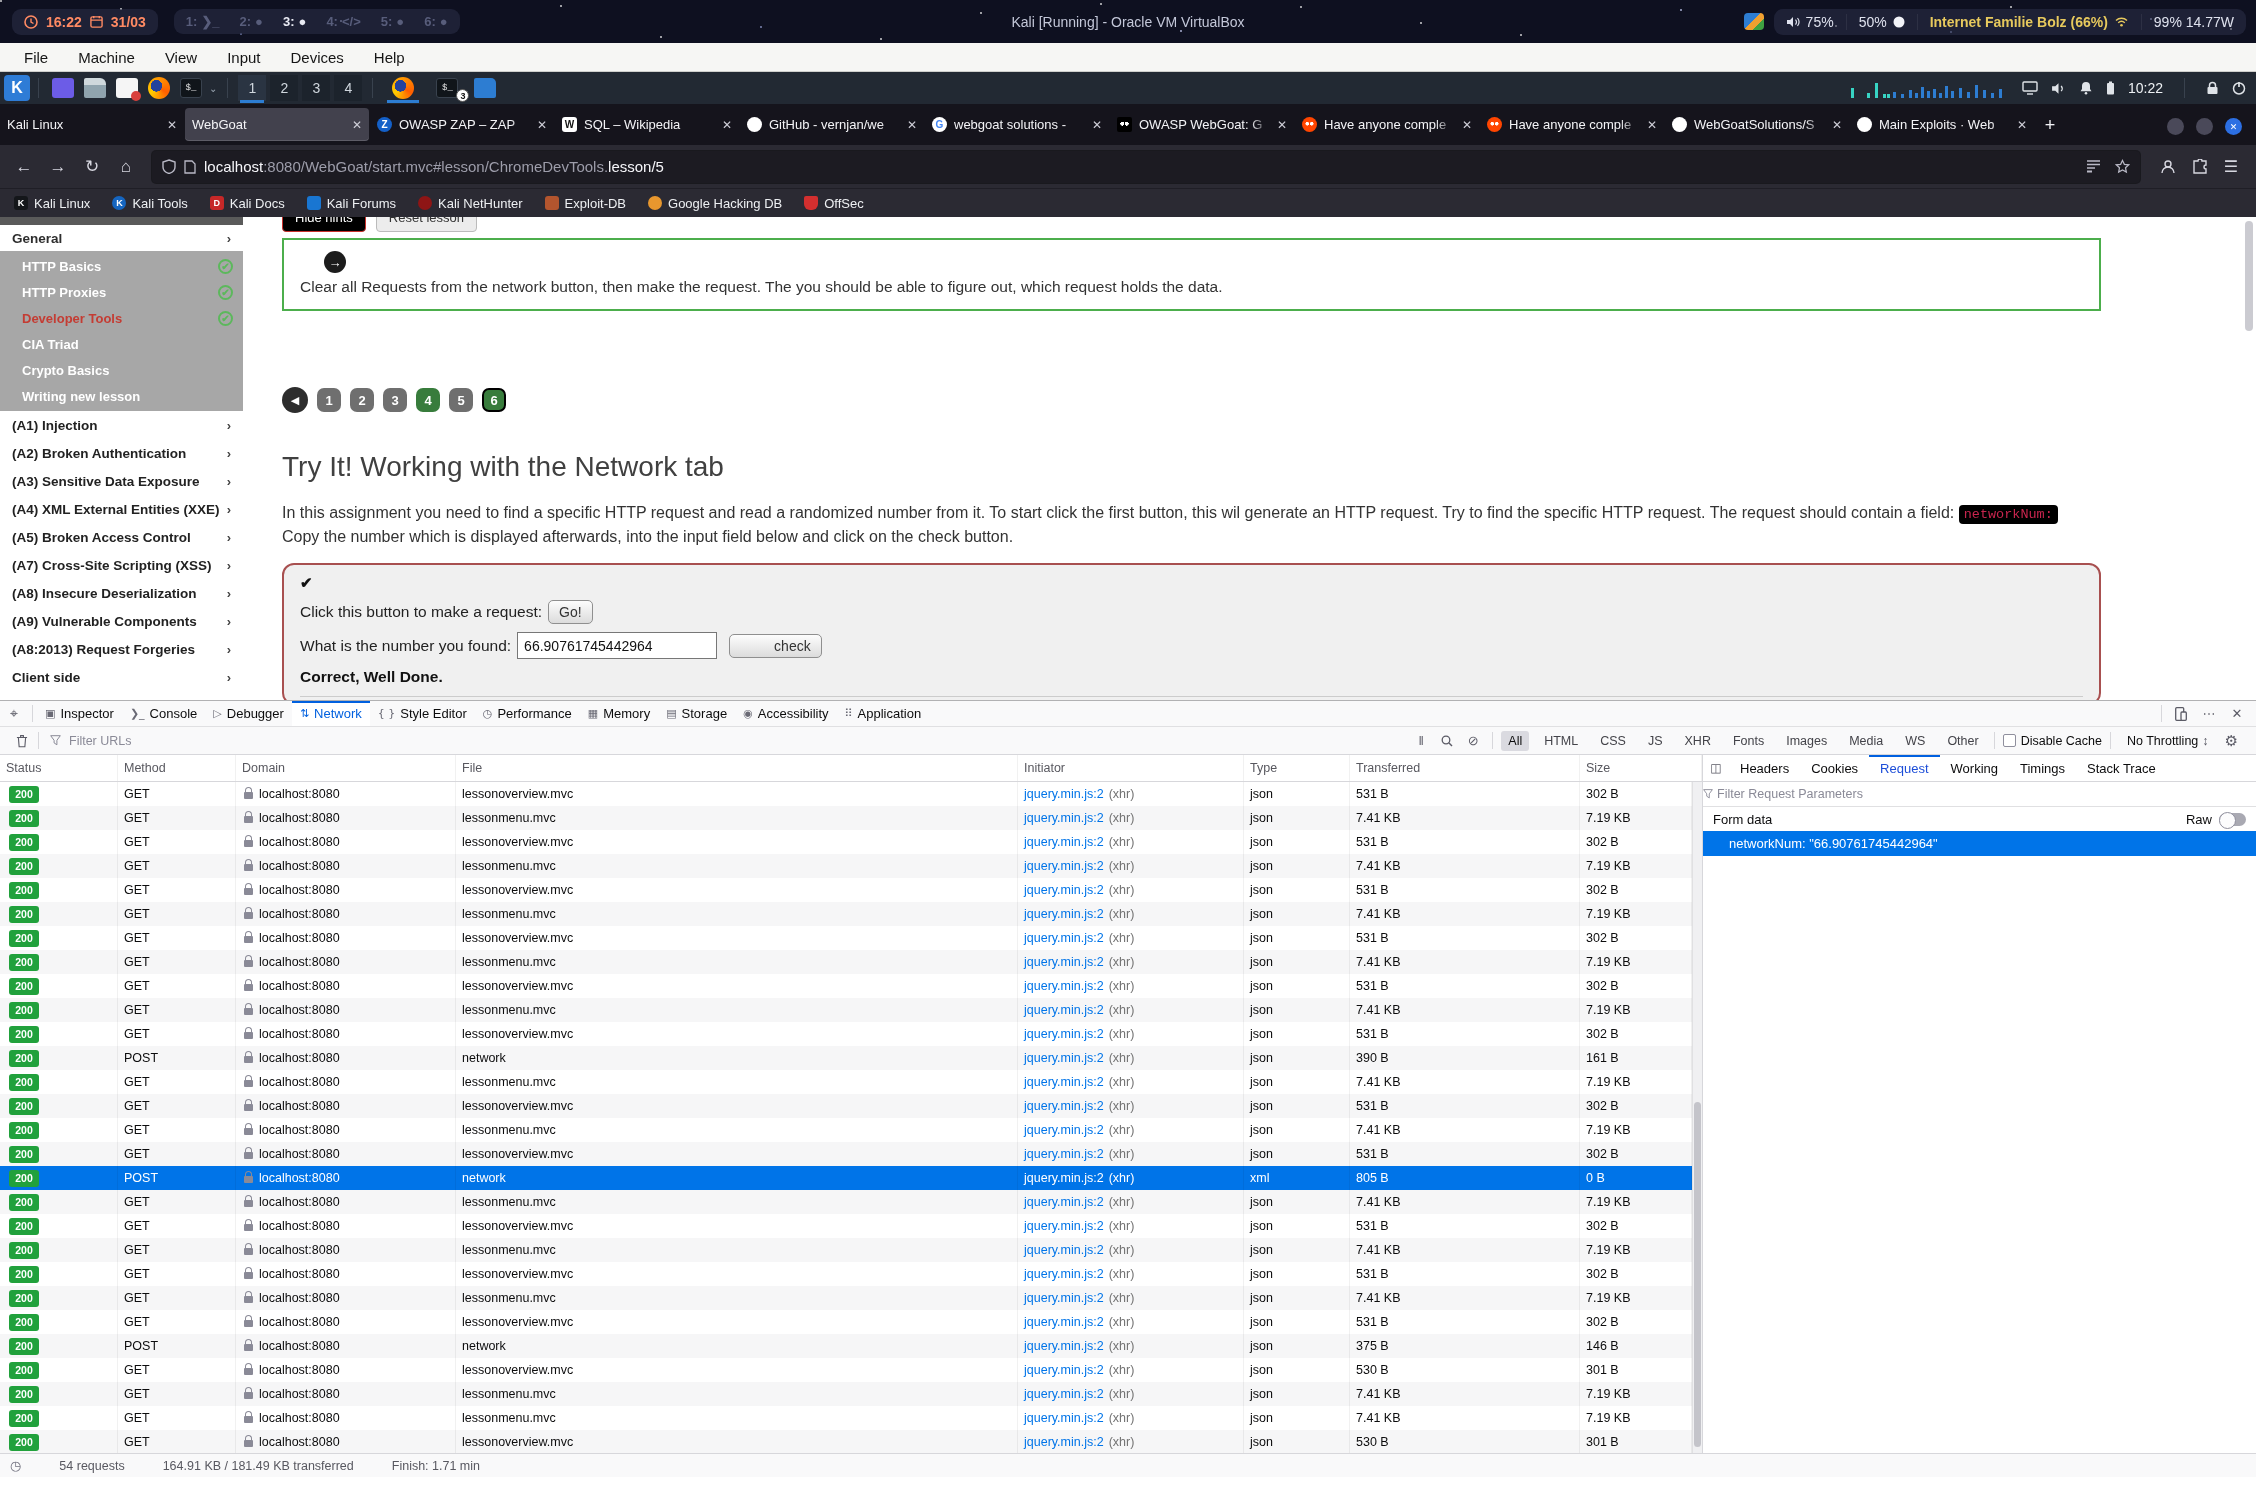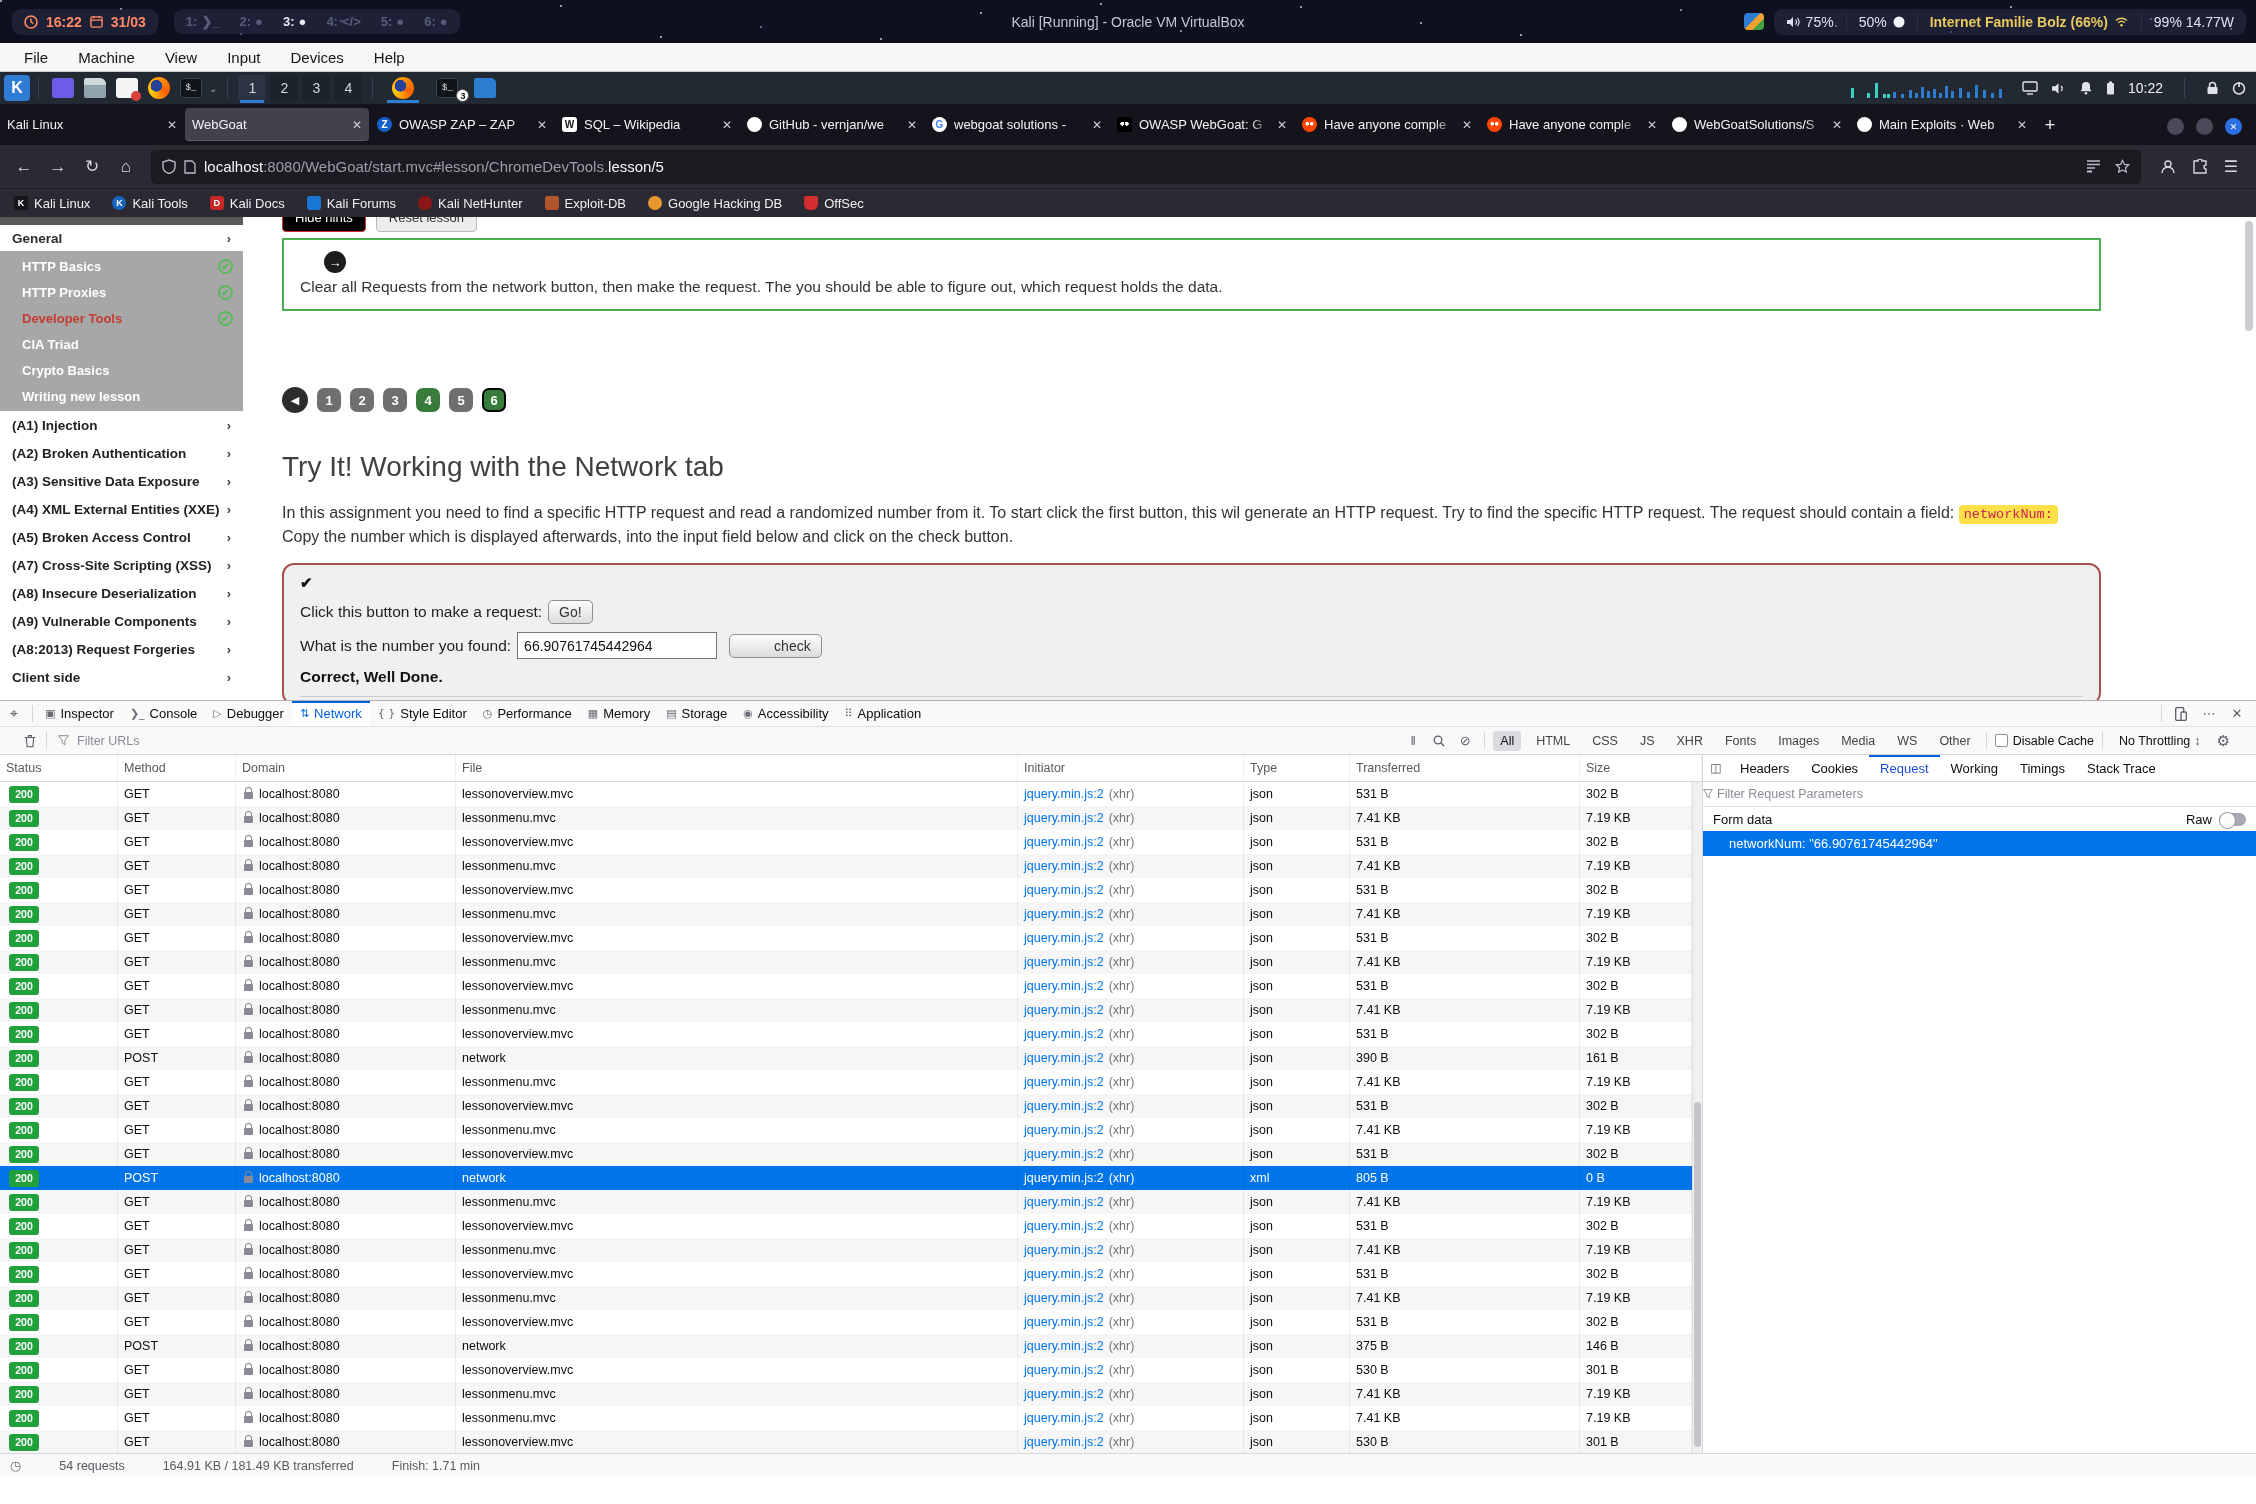--- a/index.html
+++ b/index.html
@@ -147,21 +147,21 @@
   .hint-text{font-size:15.5px;color:#333;}
   .pager{display:flex;align-items:center;gap:9px;margin-top:76px;}
   .pg-prev{width:26px;height:26px;border-radius:50%;background:#2d2d2d;color:#fff;display:flex;
     align-items:center;justify-content:center;font-size:11px;}
   .pg{width:24px;height:24px;border-radius:7px;background:#6f6f6f;color:#fff;font-weight:bold;
     font-size:13px;display:flex;align-items:center;justify-content:center;}
   .pg.solved{background:#387c3c;}
   .pg.current{border:2px solid #000;background:#387c3c;}
   .lesson-title{margin-top:38px;font-size:28px;font-weight:400;color:#404040;}
   .lesson-para{margin-top:18px;width:1790px;font-size:16px;color:#333;line-height:1.5;}
-  .code{font-family:"Liberation Mono",monospace;font-size:13.5px;color:#c7254e;background:#fde047;
+  .code{font-family:"Liberation Mono",monospace;font-size:13.5px;color:#c7254e;background:#000000;
     padding:2px 5px;border-radius:4px;}
   .attempt-box{width:1819px;margin-top:14px;border:2px solid #a85050;border-radius:12px;
     background:#f0f0f0;padding:9px 16px 6px;}
   .att-check{font-size:15px;color:#111;font-weight:bold;}
   .att-row{margin-top:8px;font-size:15.5px;color:#222;display:flex;align-items:center;gap:6px;}
   .wg-btn{background:linear-gradient(#fdfdfd,#dcdcdc);border:1px solid #8f8f8f;border-radius:5px;
     padding:3px 10px;font-size:14px;color:#333;}
   .num-input{width:200px;height:27px;border:1px solid #777;background:#fff;font-size:14px;
     padding:0 6px;color:#111;font-family:"Liberation Sans",sans-serif;}
   .feedback{margin-top:9px;font-weight:bold;font-size:15.5px;color:#111;}
@@ -176,21 +176,21 @@
   .tools-row{height:26px;background:#f9f9fa;border-bottom:1px solid #e0e0e2;display:flex;align-items:center;}
   .pick-ic{width:28px;text-align:center;color:#5b5b66;font-size:14px;}
   .tool{display:flex;align-items:center;gap:5px;padding:0 8px;height:100%;color:#0c0c0d;}
   .tool .g{color:#6a6a75;font-size:11px;font-family:"DejaVu Sans",sans-serif;}
   .tool.active{color:#0060df;box-shadow:inset 0 2px 0 #0060df;background:#fff;}
   .tool.active .g{color:#0060df;}
   .tools-right{margin-left:auto;display:flex;align-items:center;gap:2px;padding-right:6px;color:#5b5b66;}
   .tr-ic{width:26px;height:24px;display:flex;align-items:center;justify-content:center;font-size:13px;}
 
   .filter-row{height:28px;background:#f9f9fa;border-bottom:1px solid #d7d7db;display:flex;
-    align-items:center;padding:0 18px;font-size:12.5px;}
+    align-items:center;padding:0 10px;font-size:12.5px;}
   .trash,.funnel{display:flex;align-items:center;justify-content:center;width:24px;color:#5b5b66;}
   .filter-ph{color:#8a8a97;margin-left:2px;}
   .fr-right{margin-left:auto;display:flex;align-items:center;gap:4px;}
   .fr-ic{width:22px;height:22px;display:flex;align-items:center;justify-content:center;color:#5b5b66;font-size:13px;}
   .chip{padding:3px 7px;border-radius:3px;color:#434349;}
   .chip.active{background:#dcdcе1;background:#dadae0;color:#0c0c0d;}
   .cachebox{width:13px;height:13px;border:1px solid #8f8f9d;background:#fff;border-radius:2px;margin-right:5px;}
   .throt{display:flex;align-items:center;gap:4px;padding:0 8px;color:#0c0c0d;}
   .gear{font-size:15px;color:#5b5b66;padding:0 8px 0 4px;}
 

